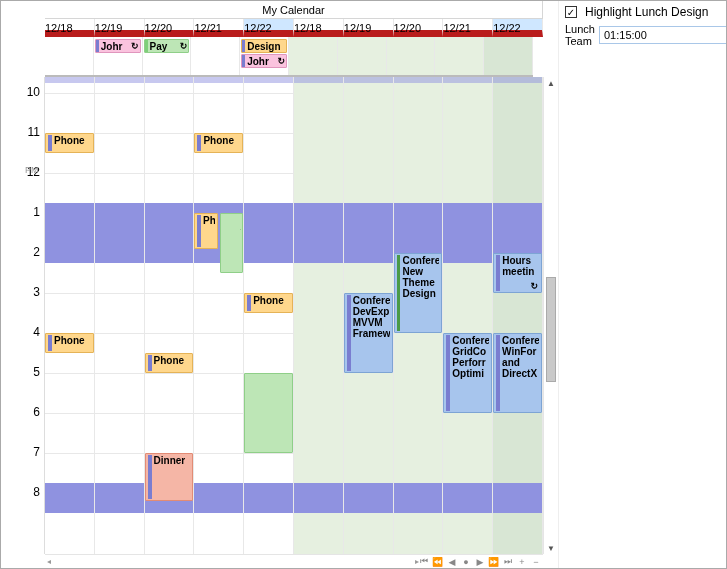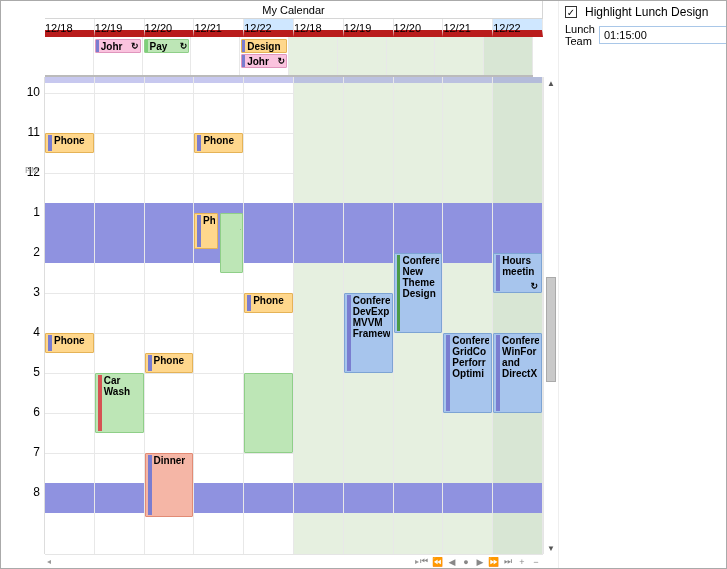--- a/index.html
+++ b/index.html
@@ -147,29 +147,27 @@
               <div class="lunchband" style="top: 126px; height: 60px;"></div>
               <div class="lunchband" style="top: 0px; height: 6px; opacity: 0.5;"></div>
               <div class="lunchband" style="top: 406px; height: 30px;"></div>
               <div class="appt ev-orange" style="top: 56px; height: 20px; left: 0px; right: 0px;"><div style="display: flex; height: 100%;"><div class="handle bar-b"></div><div class="apbody" style="padding-left: 2px; overflow: hidden;">Phone</div></div></div>
               <div class="appt ev-orange" style="top: 256px; height: 20px; left: 0px; right: 0px;"><div style="display: flex; height: 100%;"><div class="handle bar-b"></div><div class="apbody" style="padding-left: 2px; overflow: hidden;">Phone</div></div></div>
             </div>
             <div class="col">
               <div class="lunchband" style="top: 126px; height: 60px;"></div>
               <div class="lunchband" style="top: 0px; height: 6px; opacity: 0.5;"></div>
               <div class="lunchband" style="top: 406px; height: 30px;"></div>
-              <div class="appt ev-green" style="top: 296px; height: 60px; left: 0px; right: 0px;"><div style="display: flex; height: 100%;"><div class="handle bar-r"></div><div class="apbody" style="padding-left: 2px; overflow: hidden;">Car
-Wash</div></div></div>
             </div>
             <div class="col">
               <div class="lunchband" style="top: 126px; height: 60px;"></div>
               <div class="lunchband" style="top: 0px; height: 6px; opacity: 0.5;"></div>
               <div class="lunchband" style="top: 406px; height: 30px;"></div>
               <div class="appt ev-orange" style="top: 276px; height: 20px; left: 0px; right: 0px;"><div style="display: flex; height: 100%;"><div class="handle bar-b"></div><div class="apbody" style="padding-left: 2px; overflow: hidden;">Phone</div></div></div>
-              <div class="appt ev-salmon" style="top: 376px; height: 64px; left: 0px; right: 0px;"><div style="display: flex; height: 100%;"><div class="handle bar-b"></div><div class="apbody" style="padding-left: 2px; overflow: hidden;">Dinner</div></div></div>
+              <div class="appt ev-salmon" style="top: 376px; height: 48px; left: 0px; right: 0px;"><div style="display: flex; height: 100%;"><div class="handle bar-b"></div><div class="apbody" style="padding-left: 2px; overflow: hidden;">Dinner</div></div></div>
             </div>
             <div class="col">
               <div class="lunchband" style="top: 126px; height: 60px;"></div>
               <div class="lunchband" style="top: 0px; height: 6px; opacity: 0.5;"></div>
               <div class="lunchband" style="top: 406px; height: 30px;"></div>
               <div class="appt ev-orange" style="top: 56px; height: 20px; left: 0px; right: 0px;"><div style="display: flex; height: 100%;"><div class="handle bar-b"></div><div class="apbody" style="padding-left: 2px; overflow: hidden;">Phone</div></div></div>
               <div class="appt ev-orange" style="top: 136px; height: 36px; left: 0px; width: 48%;"><div style="display: flex; height: 100%;"><div class="handle bar-b"></div><div class="apbody" style="padding-left: 2px; overflow: hidden;">Ph</div></div></div>
               <div class="appt ev-green" style="top: 136px; height: 60px; left: 52%; right: 0px;"><div style="display: flex; height: 100%;"><div class="handle bar-r"></div><div class="apbody" style="padding-left: 18px; overflow: hidden;">Lu
 wi</div></div></div>
             </div>

